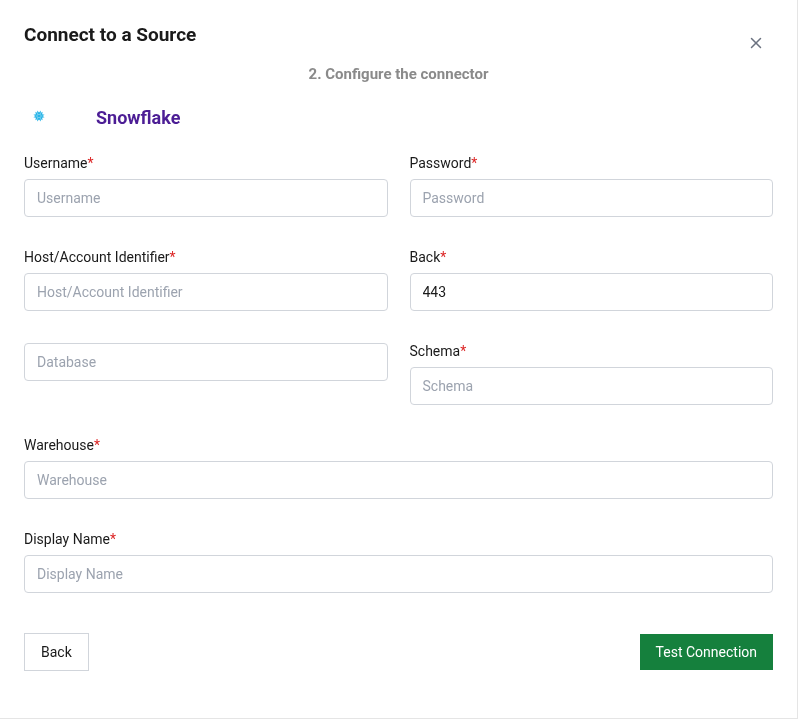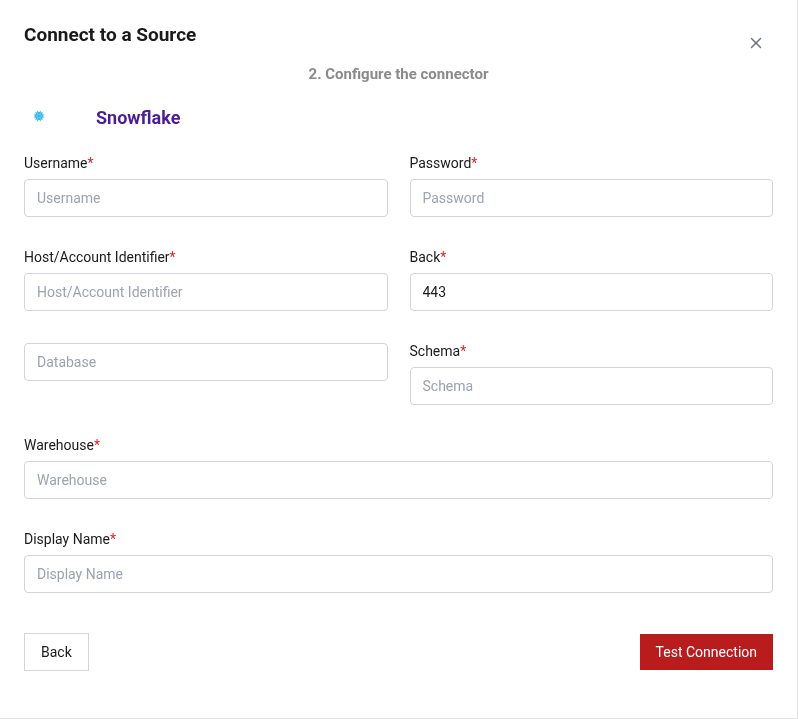--- a/index.html
+++ b/index.html
@@ -127,21 +127,21 @@
     .btn-back {
       background: #fff;
       border: 1px solid #d1d5db;
       color: #1a1a1a;
     }
     .btn-group {
       display: flex;
       gap: 10px;
     }
     .btn-primary {
-      background: #b91c1c;
+      background: #15803d;
       color: #fff;
       border: none;
     }
   </style>
 </head>
 <body>
 
 <div class="modal">
 
   <div class="header">

